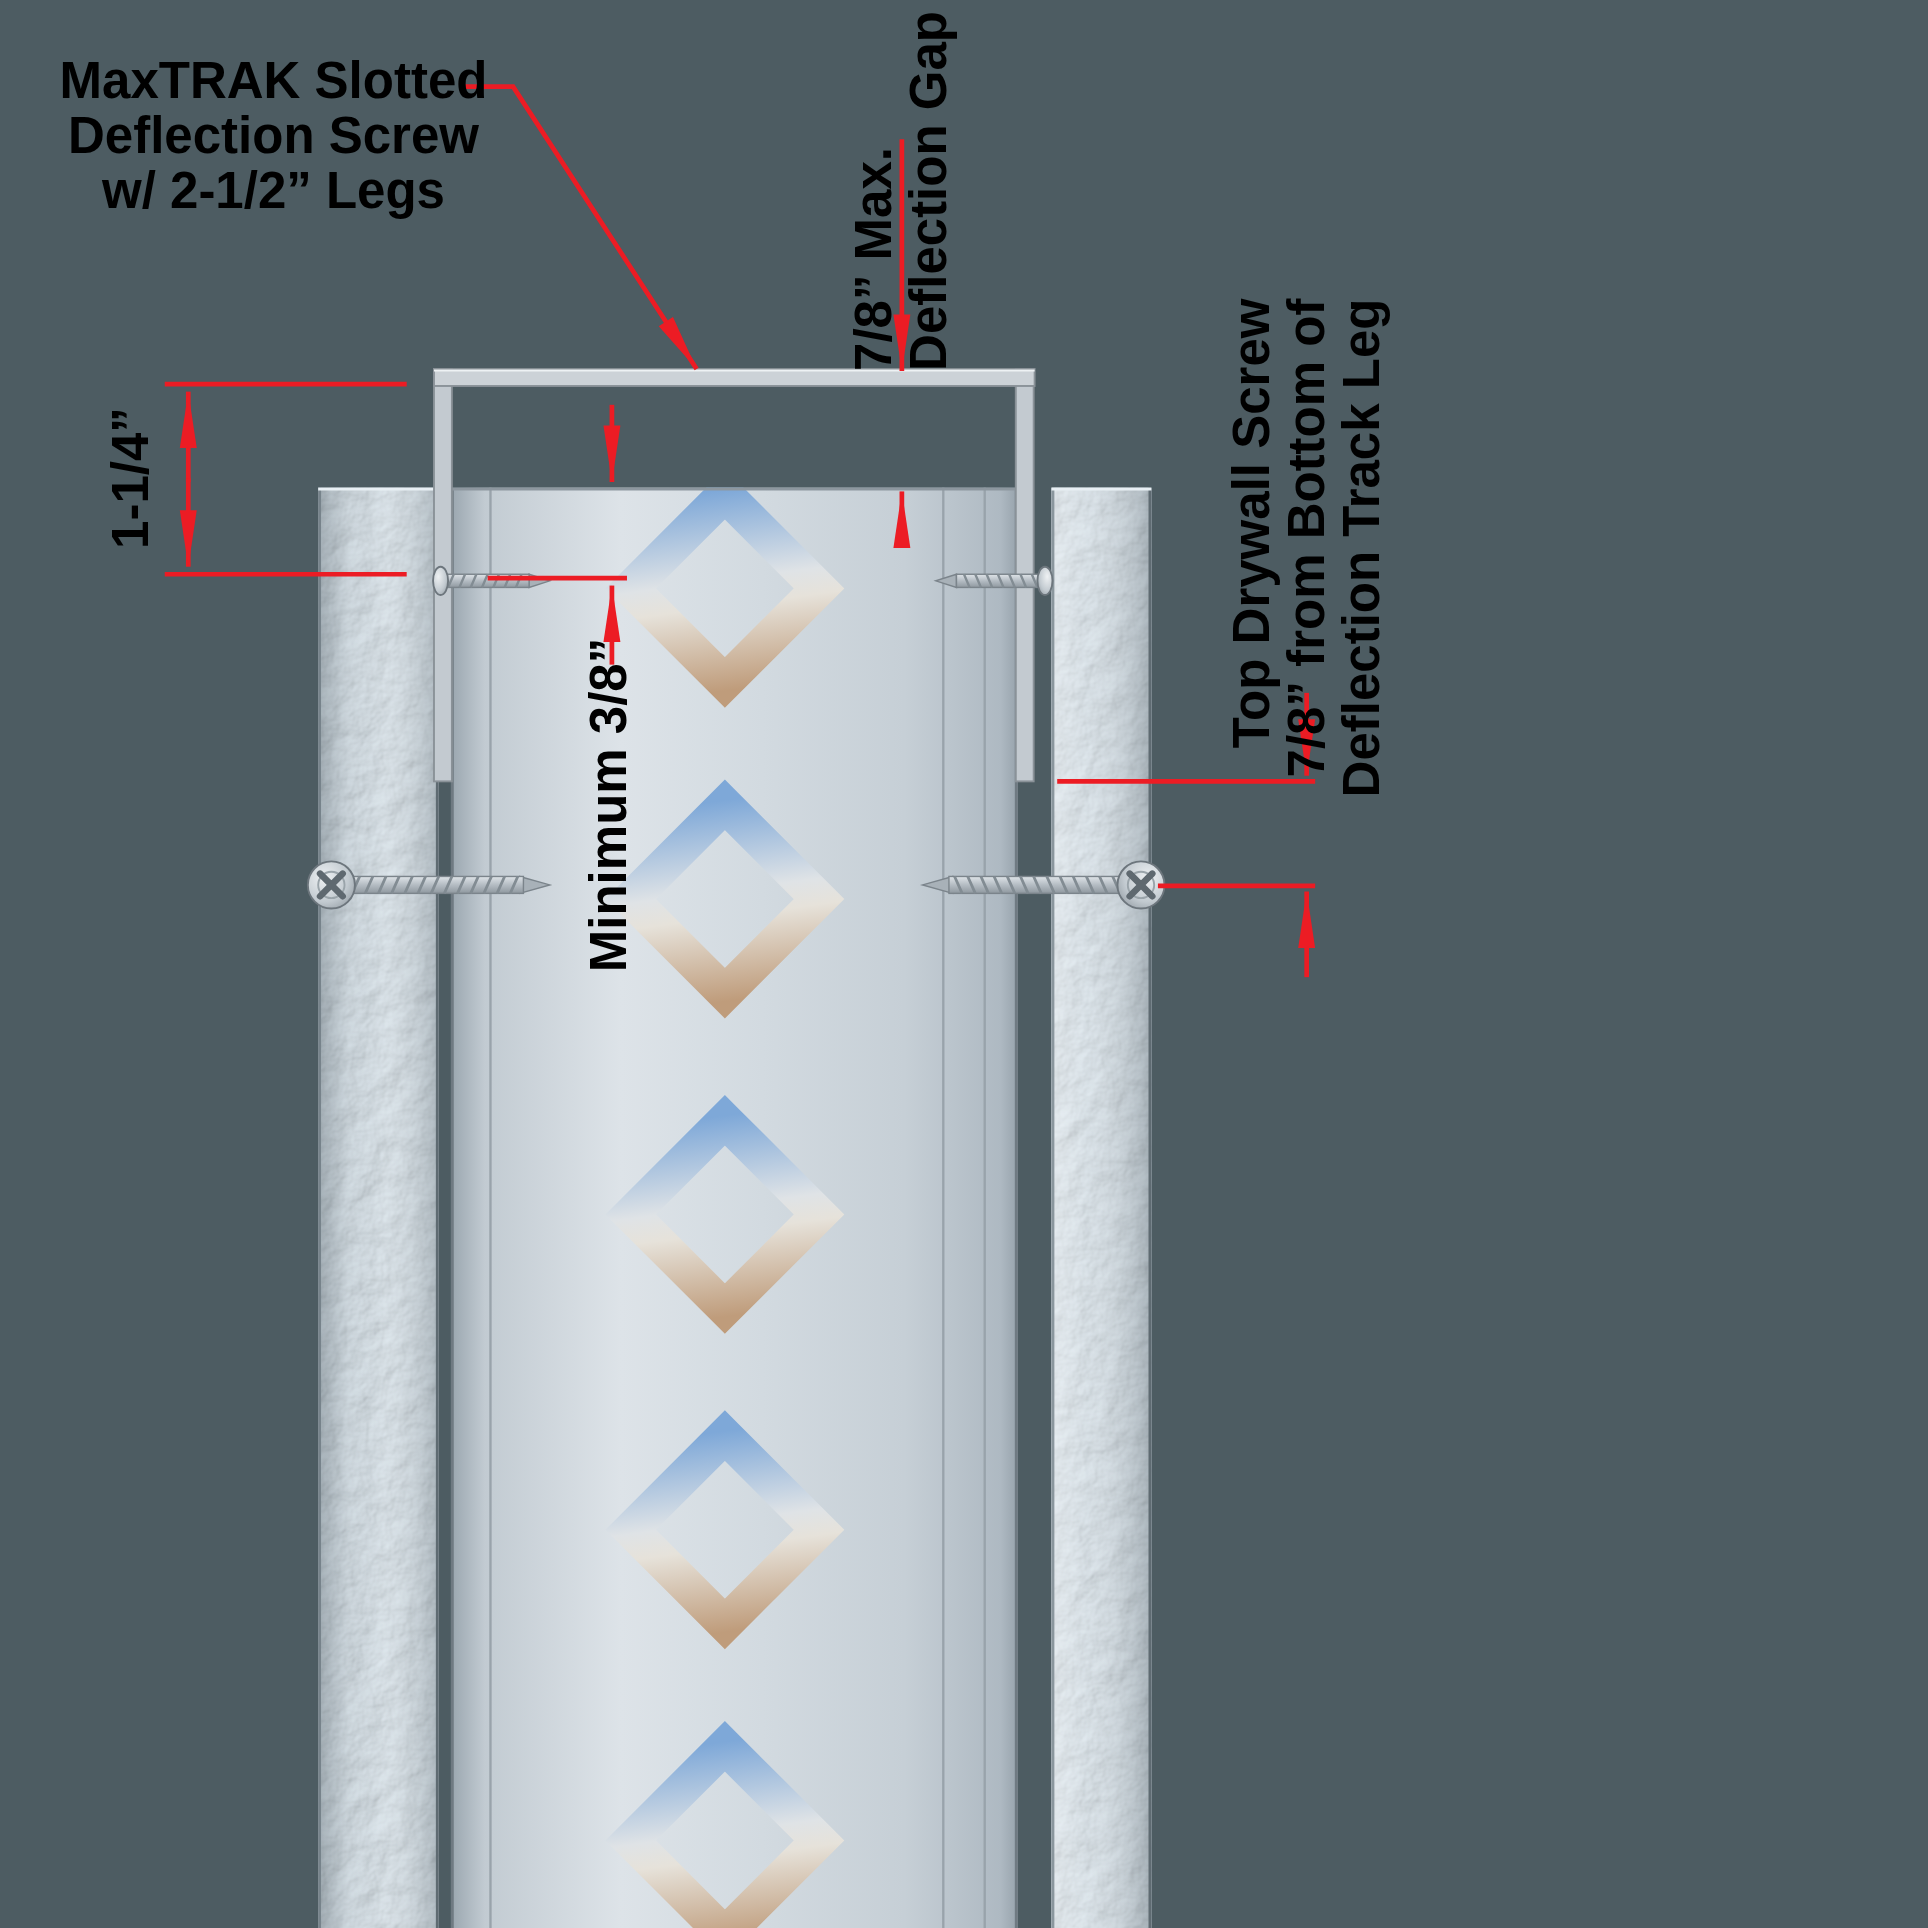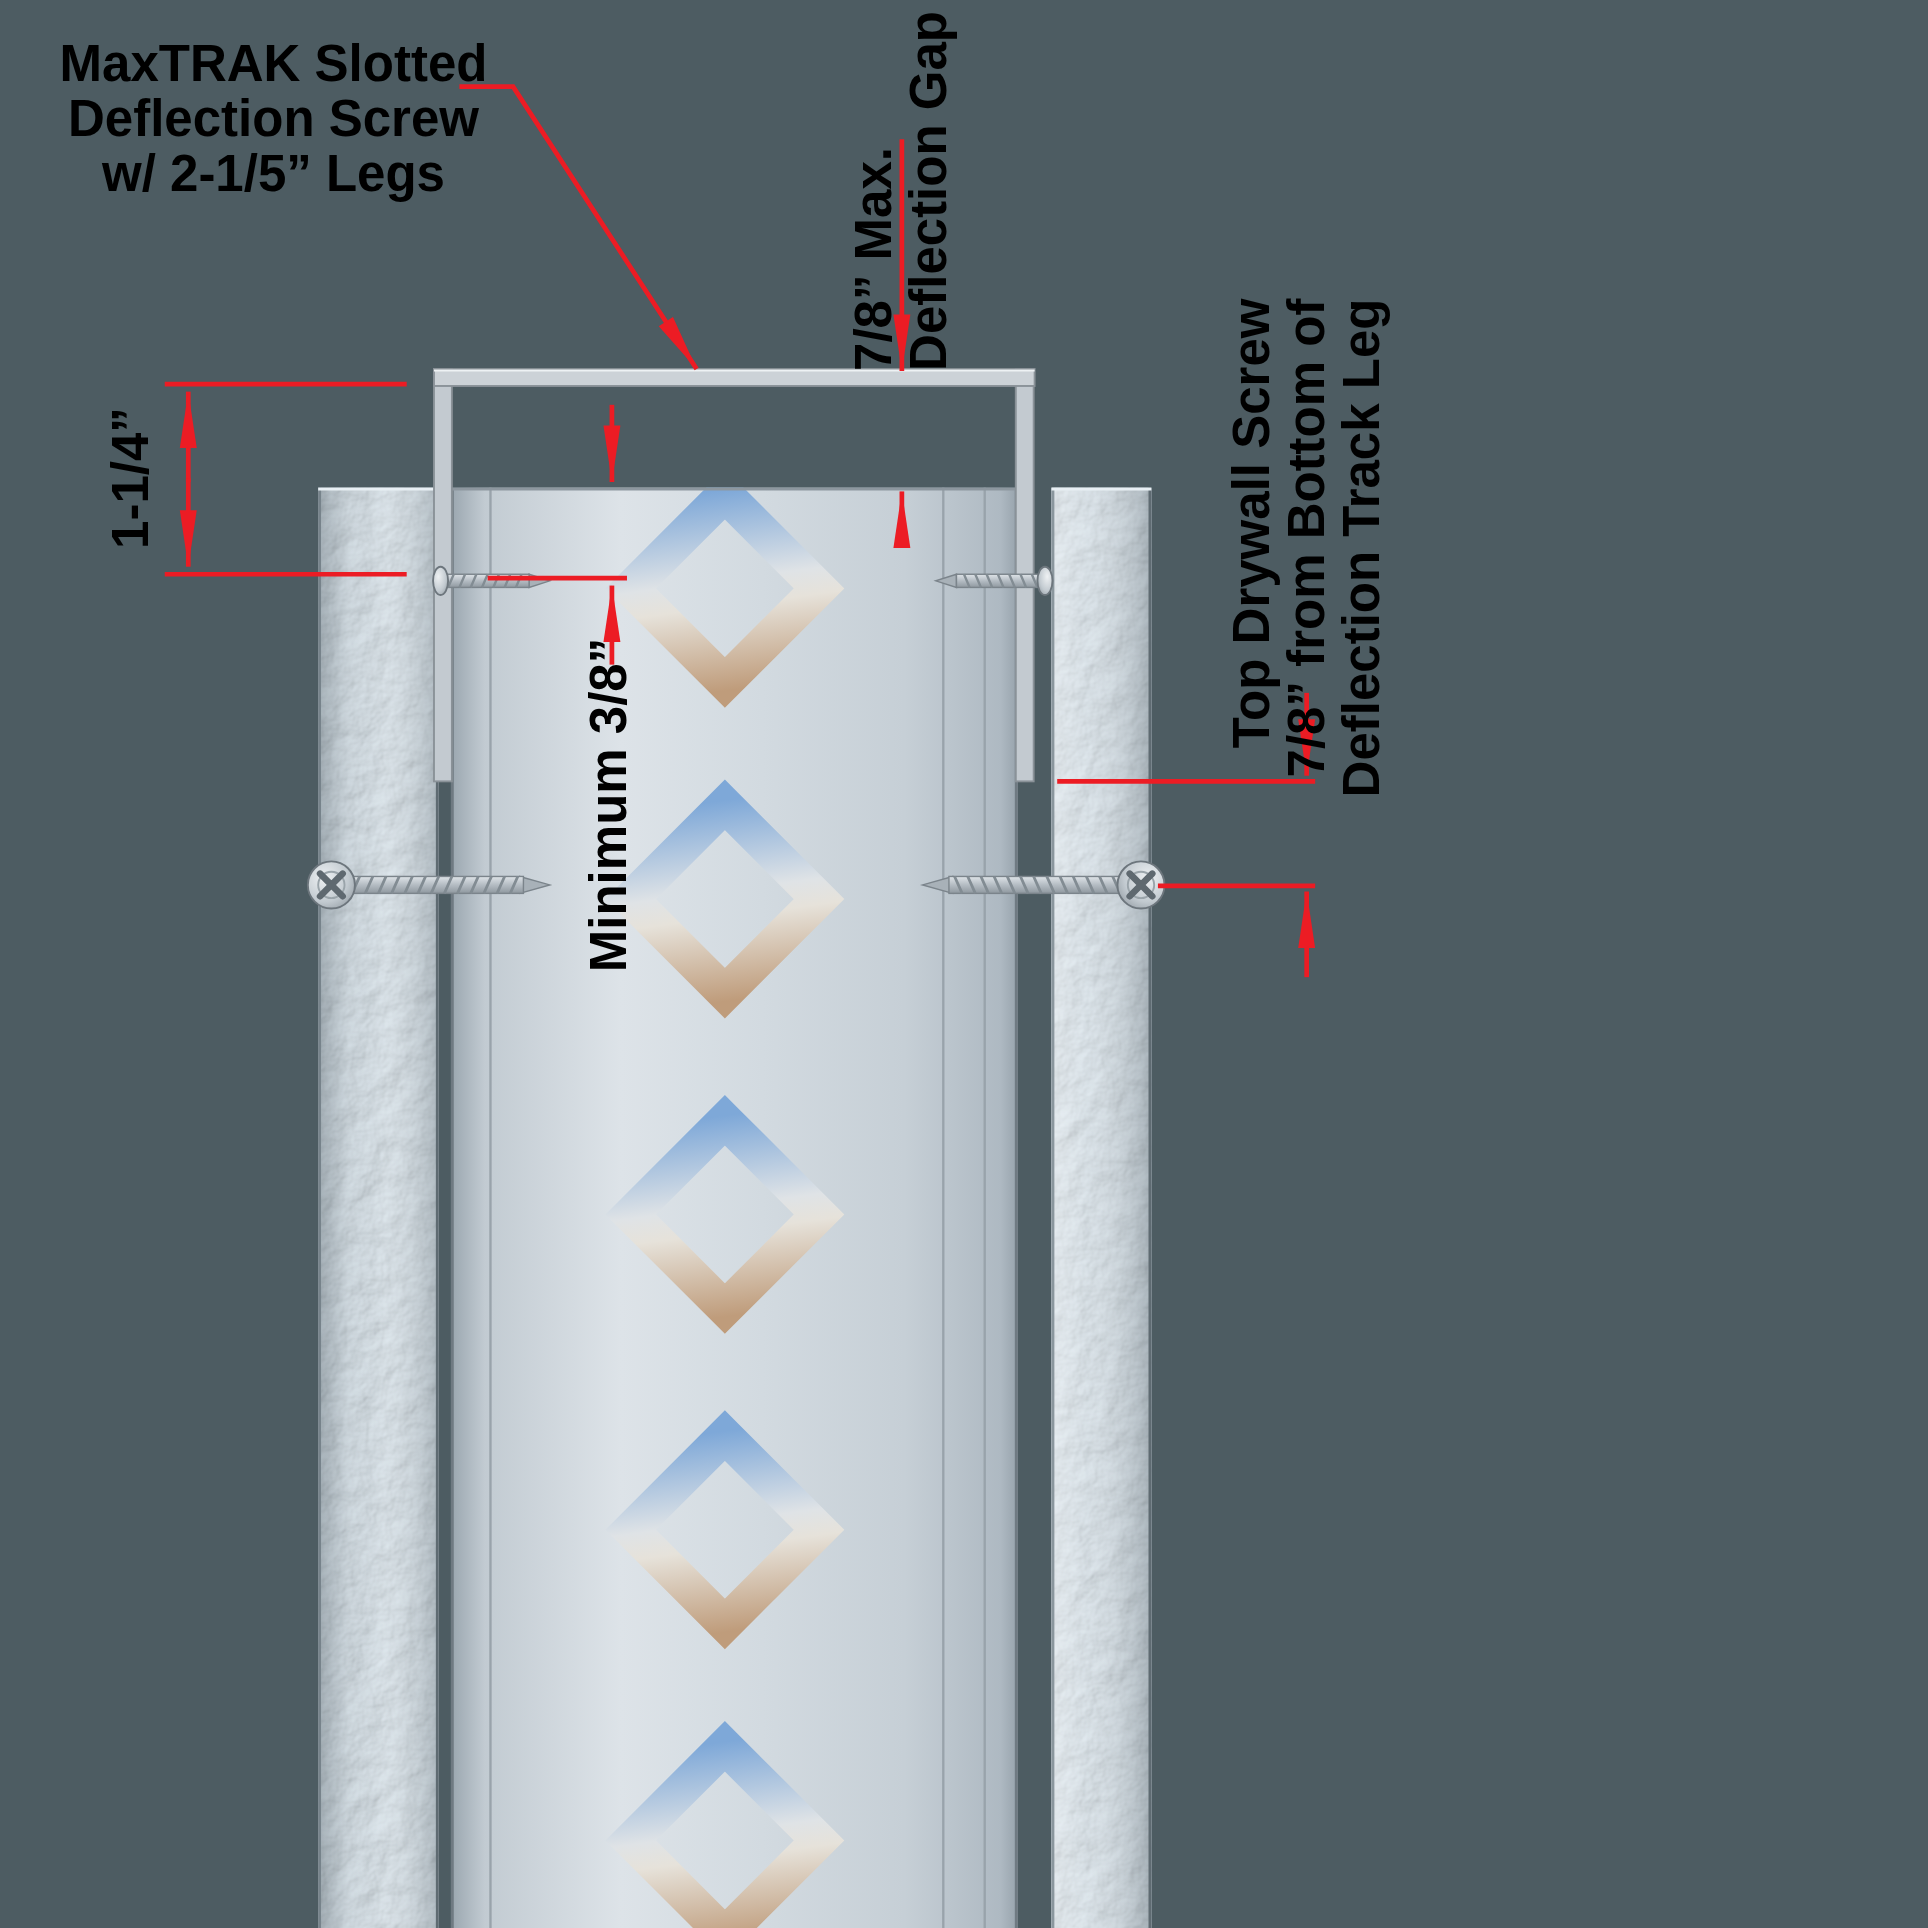--- a/index.html
+++ b/index.html
@@ -158,24 +158,24 @@
       <line x1="650" y1="430" x2="650" y2="512" marker-end="url(#arr)"></line>
       <line x1="518" y1="614" x2="666" y2="614"></line>
       <line x1="650" y1="706" x2="650" y2="622" marker-end="url(#arr)"></line>
       <line x1="1123" y1="830" x2="1397" y2="830"></line>
       <line x1="1230" y1="941" x2="1397" y2="941"></line>
       <line x1="1388" y1="736" x2="1388" y2="824" marker-end="url(#arr)"></line>
       <line x1="1388" y1="1038" x2="1388" y2="947" marker-end="url(#arr)"></line>
     </g>
   </svg>
 
-  <div class="label" style="left:38px; top:36px; width:471px; text-align:center;">
+  <div class="label" style="left:38px; top:53px; width:471px; text-align:center;">
     <div>MaxTRAK Slotted</div>
     <div>Deflection Screw</div>
-    <div>w/ 2-1/5” Legs</div>
+    <div>w/ 2-1/2” Legs</div>
   </div>
 
   <div class="label rot" style="left:901px; top:191px; text-align:left;">
     <div>7/8” Max.</div>
     <div>Deflection Gap</div>
   </div>
 
   <div class="label rot" style="left:1306px; top:548px; text-align:right;">
     <div>Top Drywall Screw</div>
     <div>7/8” from Bottom of</div>

